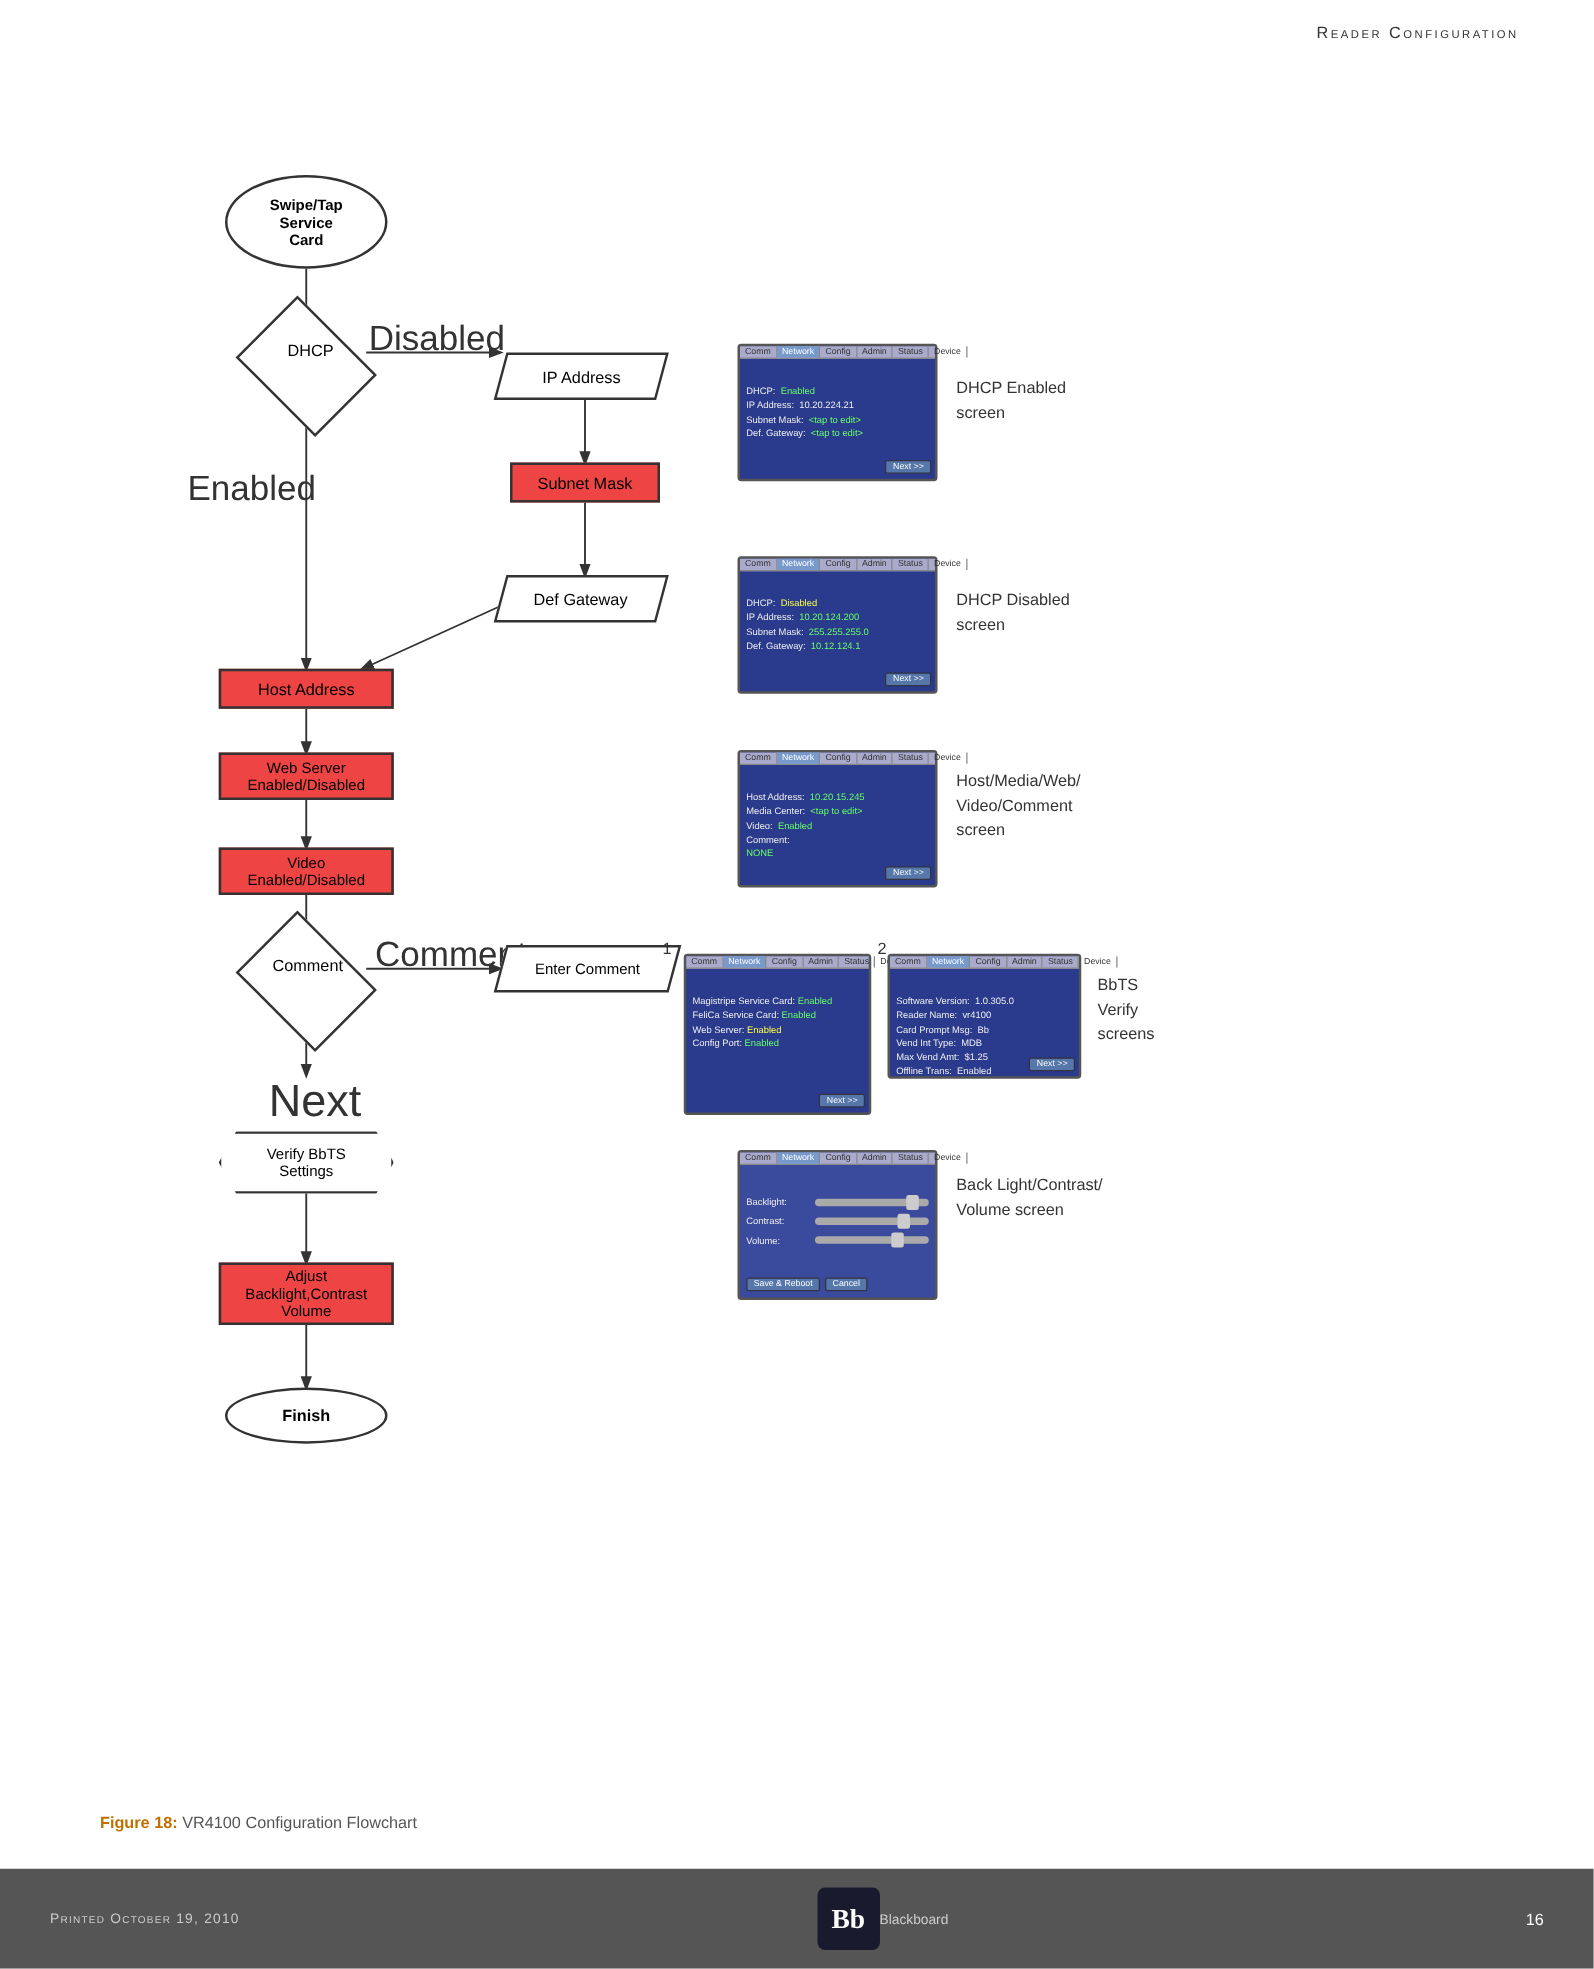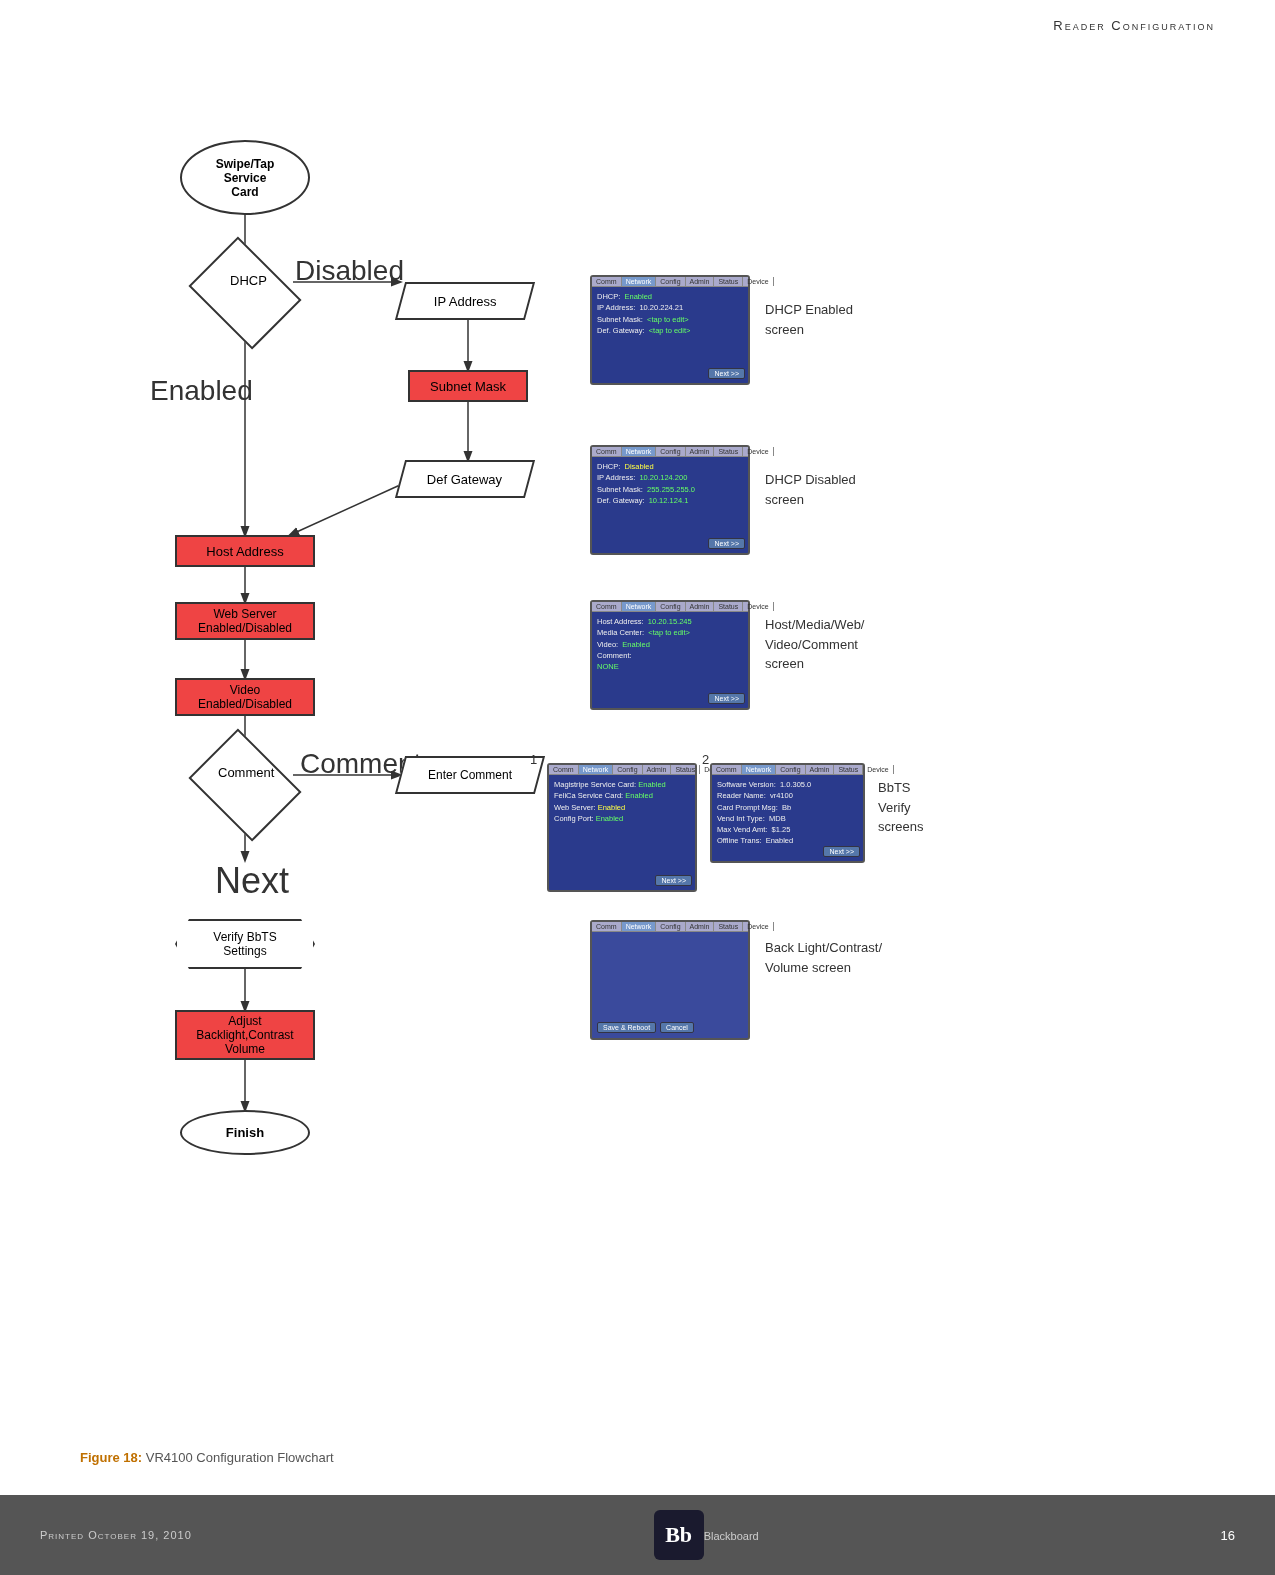--- a/index.html
+++ b/index.html
@@ -185,20 +185,21 @@
     }
     .screen-tab.active {
       background: #7799cc;
       color: white;
     }
     .screen-body {
       padding: 4px 5px;
       font-size: 7.5px;
       color: #eee;
       line-height: 1.5;
+      margin-top: 16px;
     }
     .screen-body .green { color: #66ff66; }
     .screen-body .yellow { color: #ffff44; }
     .screen-footer {
       position: absolute;
       bottom: 3px;
       right: 3px;
     }
     .screen-btn {
       background: #5577aa;
@@ -314,21 +315,21 @@
   </div>
 
   <div class="flow-label-large shape" style="left:240px; top:688px;">Comment</div>
 
   <div class="shape parallelogram" style="left:340px; top:696px; width:140px; height:38px; font-size:12px;">
     <span>Enter Comment</span>
   </div>
 
   <div class="flow-label-large shape" style="left:155px; top:800px; font-size:36px; font-weight:normal;">Next</div>
 
-  <div class="shape" style="left:115px; top:845px; width:140px; height:50px; border:2px solid #333; background:white; display:flex; align-items:center; justify-content:center; text-align:center; font-size:12px; clip-path: polygon(10% 0%, 90% 0%, 100% 50%, 90% 100%, 10% 100%, 0% 50%); margin-top: 14px;">
+  <div class="shape" style="left:115px; top:845px; width:140px; height:50px; border:2px solid #333; background:white; display:flex; align-items:center; justify-content:center; text-align:center; font-size:12px; clip-path: polygon(10% 0%, 90% 0%, 100% 50%, 90% 100%, 10% 100%, 0% 50%);">
     <span>Verify BbTS<br>Settings</span>
   </div>
 
   <div class="shape rect" style="left:115px; top:950px; width:140px; height:50px; font-size:12px;">
     <span>Adjust<br>Backlight,Contrast<br>Volume</span>
   </div>
 
   <div class="shape oval" style="left:120px; top:1050px; width:130px; height:45px; font-weight:bold;">
     <span>Finish</span>
   </div>
@@ -457,20 +458,40 @@
 
   <div class="screen-mockup" style="left:530px; top:860px; width:160px; height:120px; background:#3a4a9c;">
     <div class="screen-tabs">
       <span class="screen-tab">Comm</span>
       <span class="screen-tab active">Network</span>
       <span class="screen-tab">Config</span>
       <span class="screen-tab">Admin</span>
       <span class="screen-tab">Status</span>
       <span class="screen-tab">Device</span>
     </div>
+    <div class="screen-body" style="padding-top:8px;">
+      <div style="display:flex; align-items:center; margin-bottom:4px;">
+        <span style="width:55px;">Backlight:</span>
+        <div style="flex:1; height:6px; background:#aaa; border-radius:3px; position:relative;">
+          <div style="position:absolute; right:8px; top:-3px; width:10px; height:12px; background:#ccc; border-radius:2px;"></div>
+        </div>
+      </div>
+      <div style="display:flex; align-items:center; margin-bottom:4px;">
+        <span style="width:55px;">Contrast:</span>
+        <div style="flex:1; height:6px; background:#aaa; border-radius:3px; position:relative;">
+          <div style="position:absolute; right:15px; top:-3px; width:10px; height:12px; background:#ccc; border-radius:2px;"></div>
+        </div>
+      </div>
+      <div style="display:flex; align-items:center; margin-bottom:4px;">
+        <span style="width:55px;">Volume:</span>
+        <div style="flex:1; height:6px; background:#aaa; border-radius:3px; position:relative;">
+          <div style="position:absolute; right:20px; top:-3px; width:10px; height:12px; background:#ccc; border-radius:2px;"></div>
+        </div>
+      </div>
+    </div>
     <div style="position:absolute; bottom:5px; left:5px; display:flex; gap:4px;">
       <button class="screen-btn">Save &amp; Reboot</button>
       <button class="screen-btn">Cancel</button>
     </div>
   </div>
   <div class="screen-label" style="left:705px; top:878px;">
     <span>Back Light/Contrast/<br>Volume screen</span>
   </div>
 
 </div>

